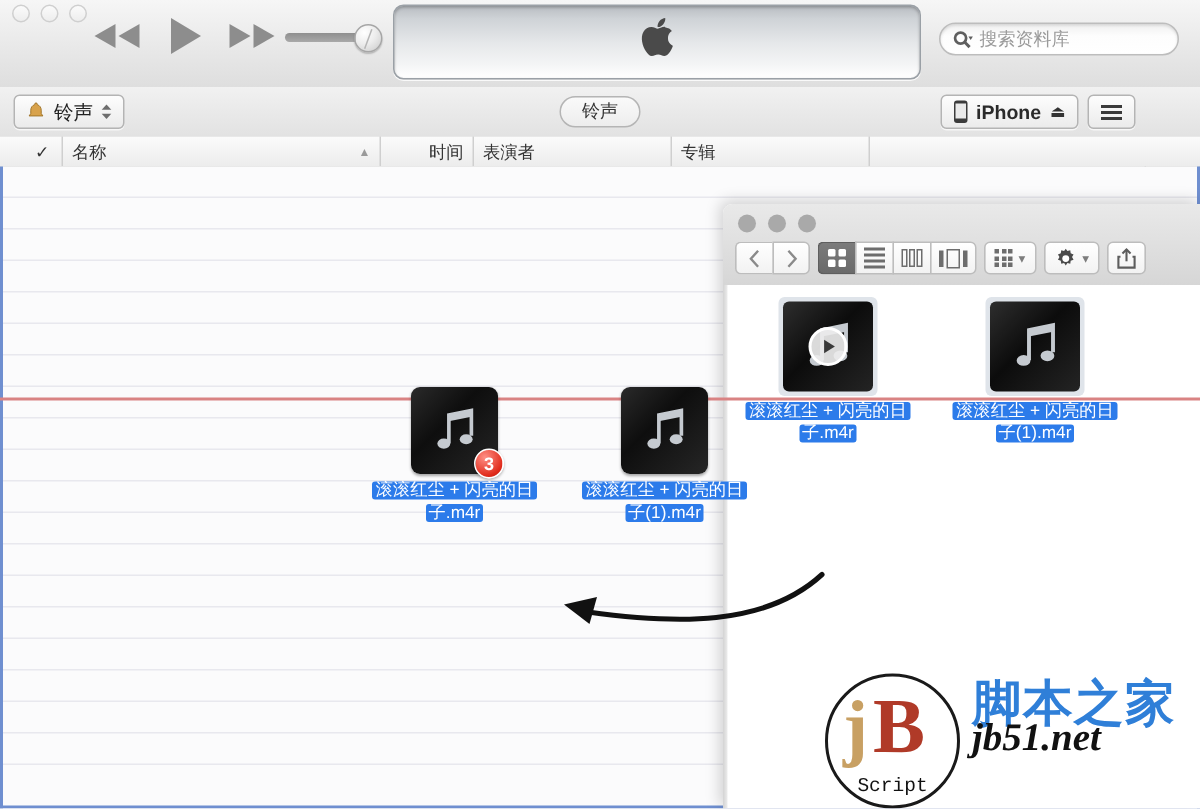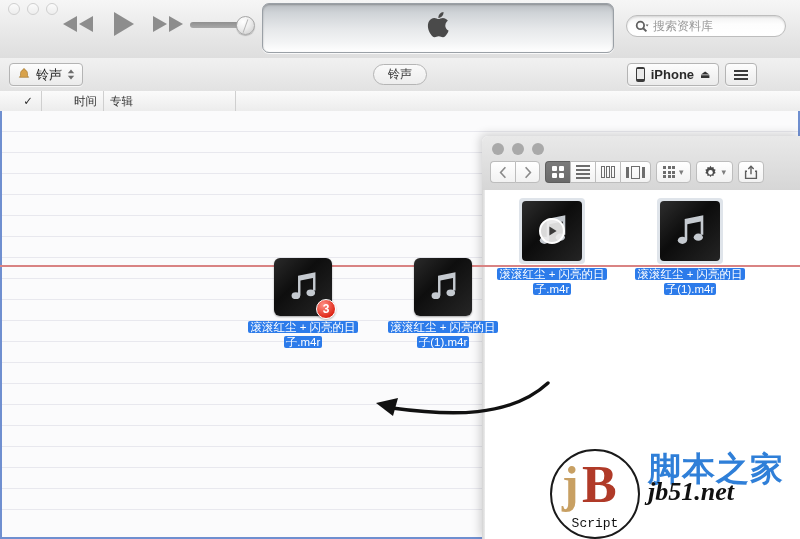--- a/index.html
+++ b/index.html
@@ -320,21 +320,26 @@
             <i></i>
             <i></i>
           </span>
       </div>
       <div class="tool-btn store-btn">iTu</div>
     </div>
   </div>
 
   <div class="col-head">
     <div class="col check">✓</div>
+    <div class="col name">
+      <span>名称</span>
+      <span class="sort-arrow">▲</span>
+    </div>
     <div class="col time">时间</div>
+    <div class="col artist">表演者</div>
     <div class="col album">专辑</div>
     <div class="col last"></div>
   </div>
 
   <div class="track-list">
     <div class="stripe" style="top:20px"></div>
     <div class="stripe" style="top:41px"></div>
     <div class="stripe" style="top:62px"></div>
     <div class="stripe" style="top:83px"></div>
     <div class="stripe" style="top:104px"></div>

